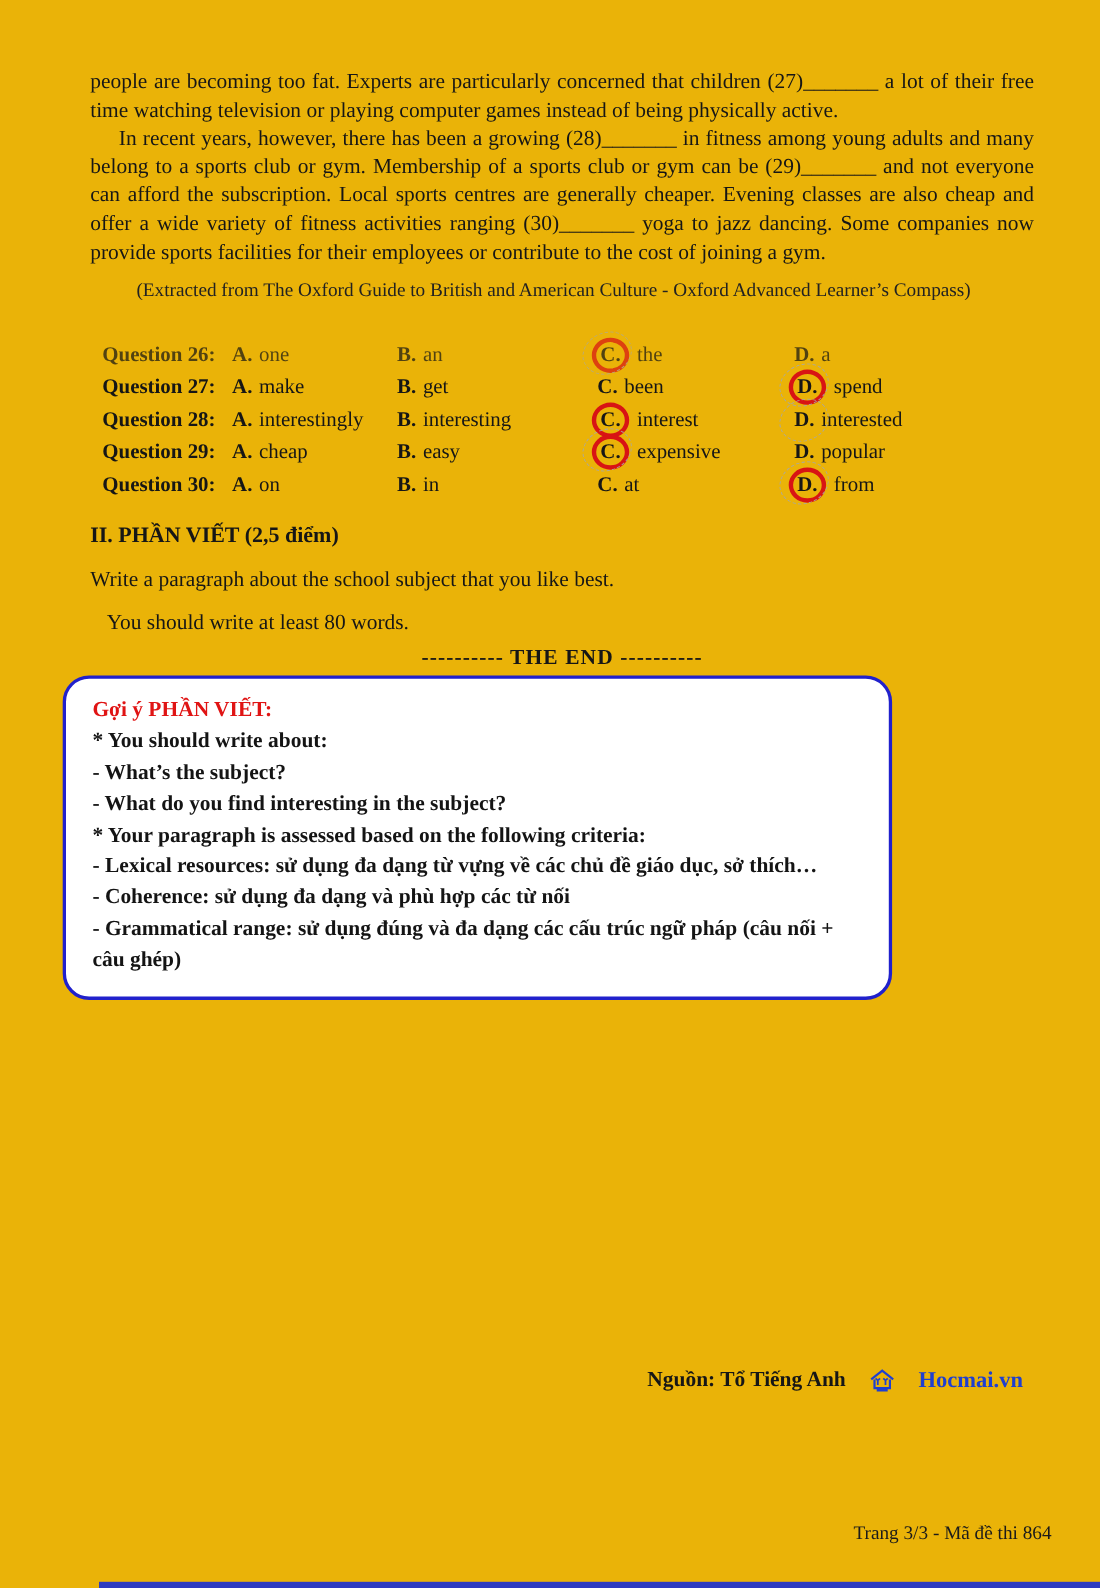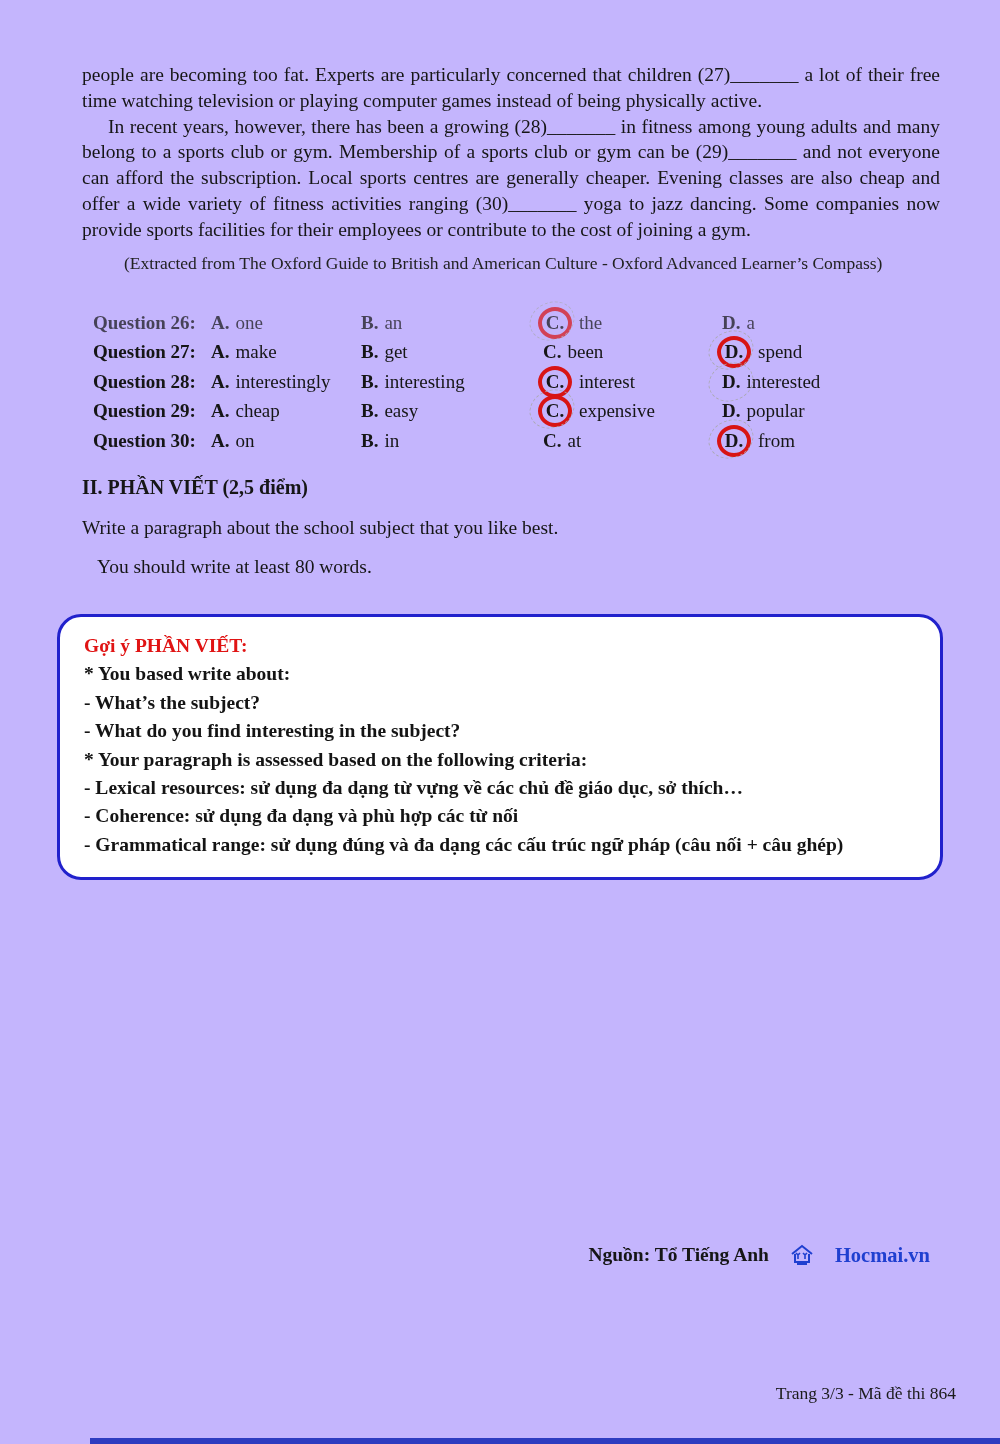--- a/index.html
+++ b/index.html
@@ -1,19 +1,19 @@
 <!DOCTYPE html>
 <html><head>
 <meta charset="utf-8">
 <style>
   html,body{margin:0;padding:0;background:#ffffff;}
   .page{
     position:relative;
     width:1000px;height:1444px;
-    background:#c4b5fd;
+    background:#eab308;
     font-family:"Liberation Serif","DejaVu Serif",serif;
     color:#161616;
     overflow:hidden;
   }
   
   .passage{
     position:absolute;left:82px;top:62px;width:858px;
     font-size:19.5px;line-height:25.8px;text-align:justify;
   }
   .passage p{margin:0;}
@@ -60,21 +60,21 @@
   }
   .writing .heading{font-weight:bold;font-size:20px;margin:0 0 18px 0;}
   .writing .task{margin:0 0 17px 0;}
   .writing .req{margin:15px;}
   .the-end{
     margin-top:-5px;text-align:center;font-weight:bold;
     letter-spacing:1px;font-size:19.5px;
   }
   
   .suggest-box{
-    position:absolute;left:57px;top:614px;width:886px;
+    position:absolute;left:57px;top:614px;width:754px;
     box-sizing:border-box;
     border:3px solid #2121cc;border-radius:24px;
     padding:15px 26px 18px 24px;
     font-size:19.5px;font-weight:bold;line-height:28.4px;
     background:#fff;
   }
   .suggest-box .box-title{color:#e01414;margin:0;}
   .suggest-box p{margin:0;color:#141414;}
   
   .source-footer{
@@ -145,25 +145,26 @@
       <span class="opt"><span class="letter-wrap"><span class="okey">C.</span></span><span class="opt-text">at</span></span>
       <span class="opt"><span class="letter-wrap red-ring pencil"><span class="okey">D.</span></span><span class="opt-text">from</span></span>
     </div>
 
   </div>
 
   <div class="writing">
     <p class="heading">II. PHẦN VIẾT (2,5 điểm)</p>
     <p class="task">Write a paragraph about the school subject that you like best.</p>
     <p class="req">You should write at least 80 words.</p>
+    <div class="the-end">---------- THE END ----------</div>
   </div>
 
   <div class="suggest-box">
     <p class="box-title">Gợi ý PHẦN VIẾT:</p>
-    <p>* You based write about:</p>
+    <p>* You should write about:</p>
     <p>- What’s the subject?</p>
     <p>- What do you find interesting in the subject?</p>
     <p>* Your paragraph is assessed based on the following criteria:</p>
     <p>- Lexical resources: sử dụng đa dạng từ vựng về các chủ đề giáo dục, sở thích…</p>
     <p>- Coherence: sử dụng đa dạng và phù hợp các từ nối</p>
     <p>- Grammatical range: sử dụng đúng và đa dạng các cấu trúc ngữ pháp (câu nối + câu ghép)</p>
   </div>
 
   <div class="source-footer">
     <span>Nguồn: Tổ Tiếng Anh</span>

